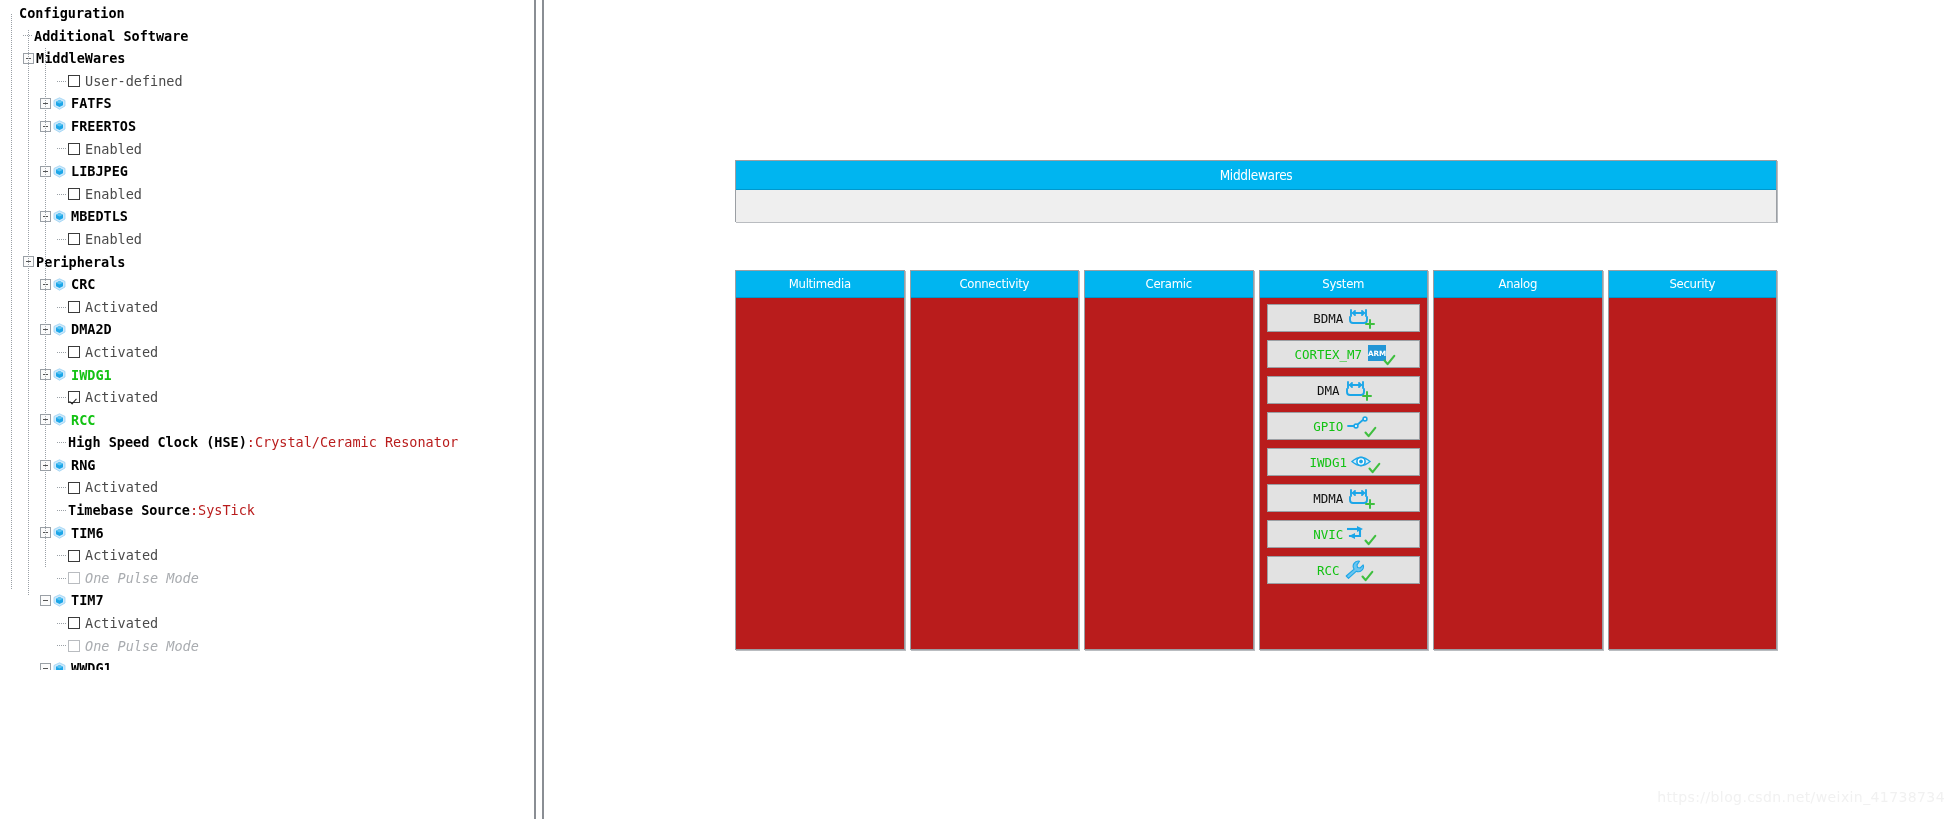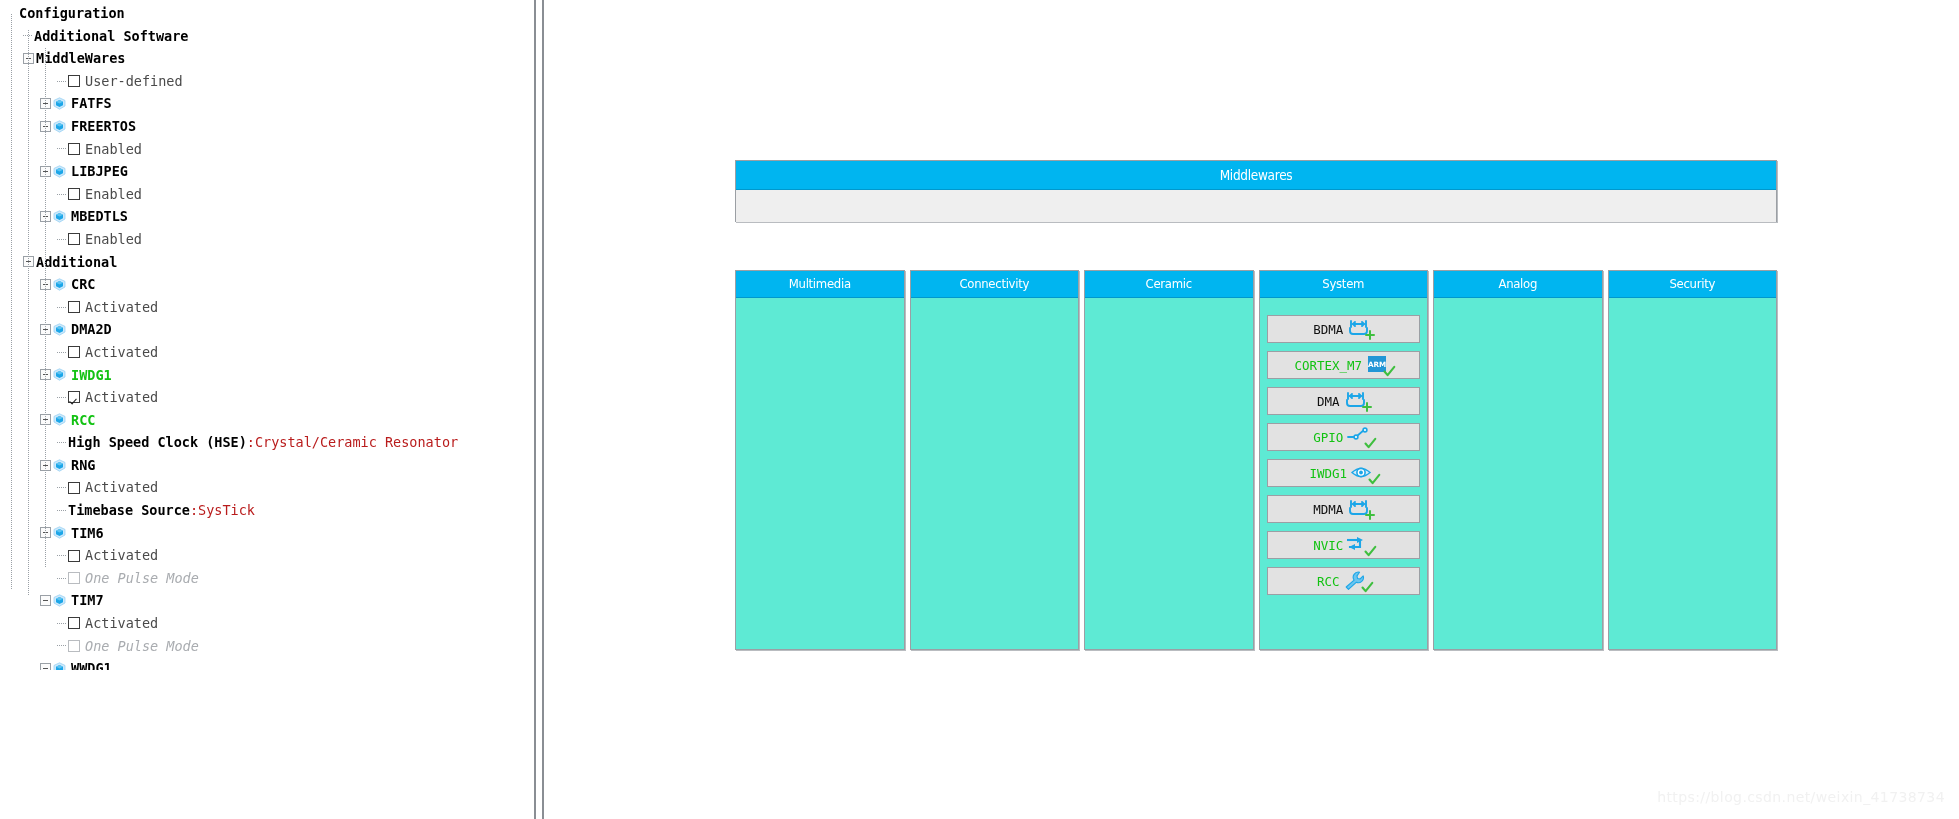--- a/index.html
+++ b/index.html
@@ -107,25 +107,25 @@
   #mw-panel{left:189px;top:160px;width:1042px;height:62px;background:#efefef;
             border:1px solid #9b9fa4;padding:0;}
   #mw-panel .hdr{height:28px;line-height:28px;font-size:13.5px;}
   #mw-body{height:32px;background:#efefef;}
 
   
   #cols{position:absolute;left:189px;top:270px;width:1042px;height:380px;
         display:flex;gap:5px;}
   .col{
     flex:1 1 0;display:flex;flex-direction:column;
-    border:1px solid #9b9fa4;background:#5eead4;box-sizing:border-box;
+    border:1px solid #9b9fa4;background:#b91c1c;box-sizing:border-box;
     box-shadow:1px 1px 0 #b9bcc0;
   }
   .col .hdr{flex:0 0 auto;}
-  .col-body{flex:1 1 auto;padding:17px 7px 6px 7px;display:flex;flex-direction:column;gap:8px;}
+  .col-body{flex:1 1 auto;padding:6px 7px 6px 7px;display:flex;flex-direction:column;gap:8px;}
 
   .per-btn{
     height:28px;background:#e2e2e2;border:1px solid #9b9fa4;
     display:flex;align-items:center;justify-content:center;gap:4px;
     font-family:"DejaVu Sans Mono","Liberation Mono",monospace;
     font-size:12.5px;color:#111;box-sizing:border-box;position:relative;
   }
   .per-btn .pname{font-weight:normal;}
   .per-btn.on .pname{color:#12c212;}
   .per-ico{width:26px;height:20px;position:relative;display:inline-block;flex:0 0 auto;}
@@ -230,21 +230,21 @@
           </div>
           <div class="row">
             <span class="ind" style="width: 57px;"></span>
             <span class="dots"></span>
             <span class="cb"></span>
             <span class="lbl plain">Enabled</span>
           </div>
           <div class="row">
             <span class="ind" style="width: 23px;"></span>
             <span class="exp"></span>
-            <span class="lbl">Additional</span>
+            <span class="lbl">Peripherals</span>
           </div>
           <div class="row">
             <span class="ind" style="width: 40px;"></span>
             <span class="exp"></span>
             <span class="cube">
               <svg width="13" height="13" viewBox="0 0 13 13">
                 <path d="M6.5 0.8 L12 3.4 L12 9 L6.5 12.2 L1 9 L1 3.4 Z" fill="#cfe9fb" stroke="#8ecdf2" stroke-width="0.7"></path>
                 <path d="M6.5 3.0 L10 4.7 L10 8.2 L6.5 10 L3 8.2 L3 4.7 Z" fill="#1ca6e8"></path>
                 <path d="M6.5 3.0 L10 4.7 L6.5 6.4 L3 4.7 Z" fill="#5fc4f2"></path>
               </svg>

